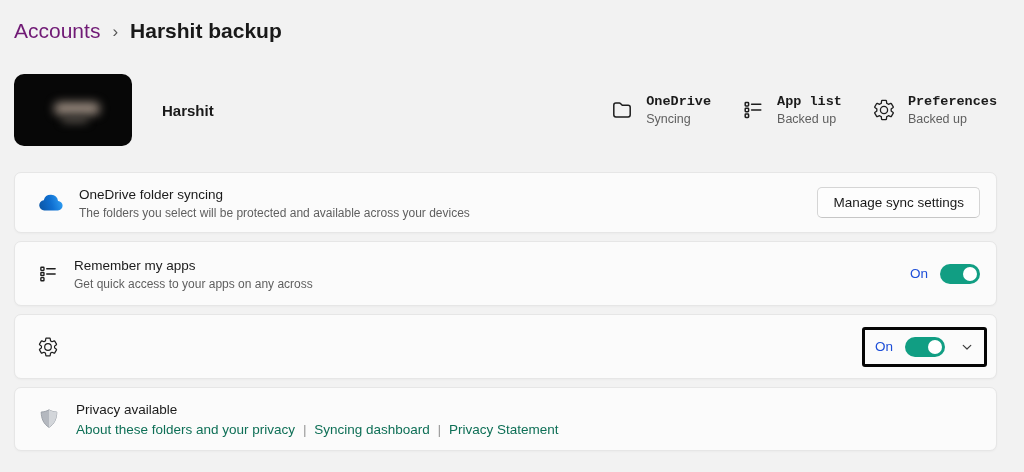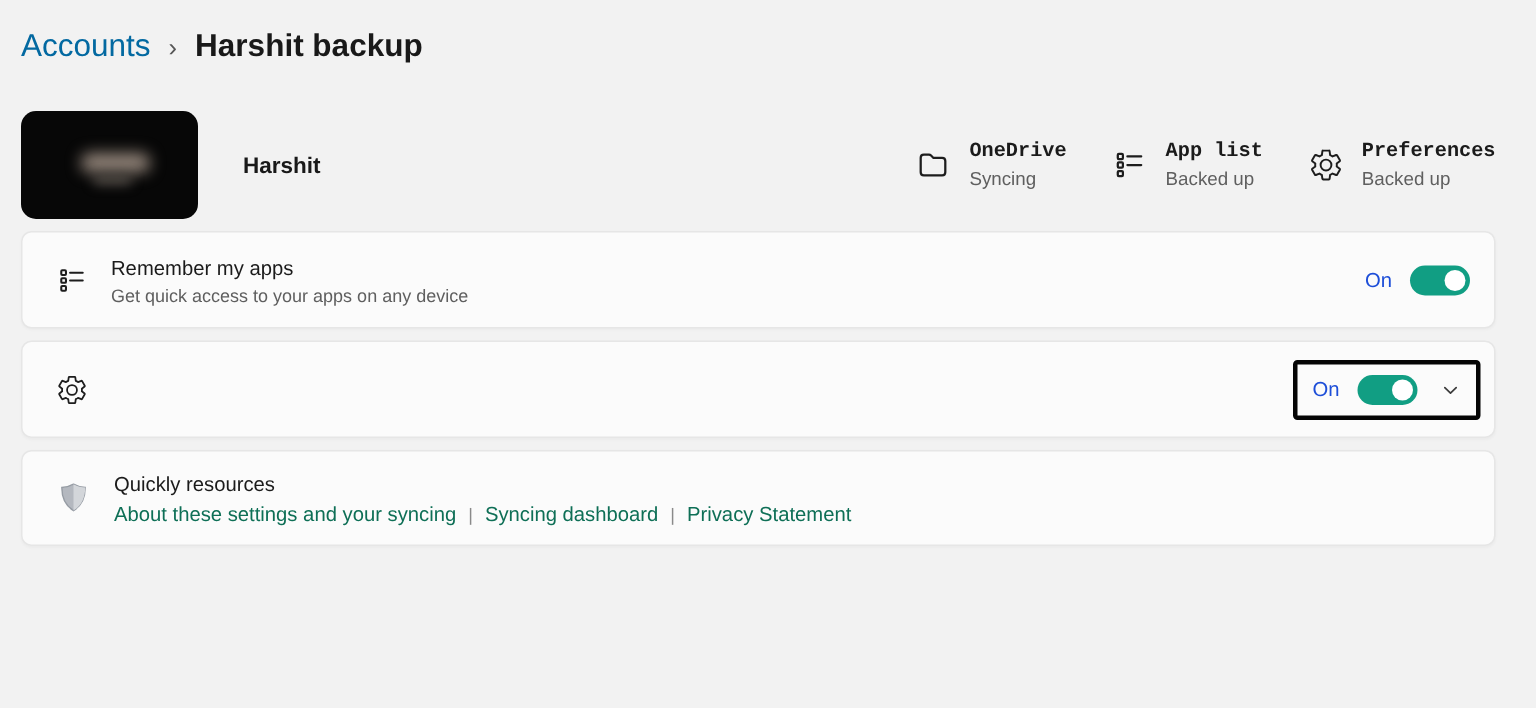--- a/index.html
+++ b/index.html
@@ -13,21 +13,21 @@
   body{
     width:1024px;height:472px;overflow:hidden;
     background:var(--page-bg);
     font-family:"Liberation Sans",sans-serif;
     color:#1b1b1b;
   }
   .page{padding:0 27px 0 14px;}
 
   
   .breadcrumb{padding-top:16px;display:flex;align-items:center;gap:12px;font-size:21px;line-height:28px;}
-  .crumb-parent{color:#0369a1;cursor:pointer}
+  .crumb-parent{color:#701a75;cursor:pointer}
   .crumb-sep{color:#565656;font-size:17px;padding-top:2px}
   .crumb-current{color:#191919;font-weight:700}
 
   
   .profile-row{margin-top:28px;display:flex;align-items:center;}
   .avatar{width:118px;height:72px;background:#070707;border-radius:10px;position:relative;overflow:hidden;flex:0 0 auto;}
   .avatar .blur1{position:absolute;left:40px;top:28px;width:46px;height:13px;background:#93857a;border-radius:6px;filter:blur(5px);}
   .avatar .blur2{position:absolute;left:48px;top:43px;width:26px;height:6px;background:#57514b;border-radius:3px;filter:blur(4px);}
   .profile-name{margin-left:30px;font-size:15px;font-weight:700;color:#191919;}
 
@@ -157,28 +157,40 @@
             <use href="#i-gear"></use>
           </svg>
         <div class="s-text">
           <div class="s-label">Preferences</div>
           <div class="s-sub">Backed up</div>
         </div>
       </div>
     </div>
   </div>
 
+  <div class="card first">
+    <svg class="c-icon cloud">
+        <use href="#i-cloud"></use>
+      </svg>
+    <div class="c-text">
+      <div class="c-title">OneDrive folder syncing</div>
+      <div class="c-sub">The folders you select will be protected and available across your devices</div>
+    </div>
+    <div class="c-action">
+      <button class="btn">Manage sync settings</button>
+    </div>
+  </div>
 
   <div class="card">
     <svg class="c-icon">
         <use href="#i-applist"></use>
       </svg>
     <div class="c-text">
       <div class="c-title">Remember my apps</div>
-      <div class="c-sub">Get quick access to your apps on any device</div>
+      <div class="c-sub">Get quick access to your apps on any across</div>
     </div>
     <div class="c-action">
       <div class="toggle-wrap">
         <span class="toggle-label">On</span>
         <div class="toggle">
             <div class="knob"></div>
           </div>
       </div>
     </div>
   </div>
@@ -198,23 +210,23 @@
           </svg>
       </div>
     </div>
   </div>
 
   <div class="card last">
     <svg class="c-icon shield">
         <use href="#i-shield"></use>
       </svg>
     <div class="c-text">
-      <div class="c-title">Quickly resources</div>
+      <div class="c-title">Privacy available</div>
       <div class="links">
-        <a>About these settings and your syncing</a>
+        <a>About these folders and your privacy</a>
         <span class="lsep">|</span>
         <a>Syncing dashboard</a>
         <span class="lsep">|</span>
         <a>Privacy Statement</a>
       </div>
     </div>
   </div>
 
 </div>
 

